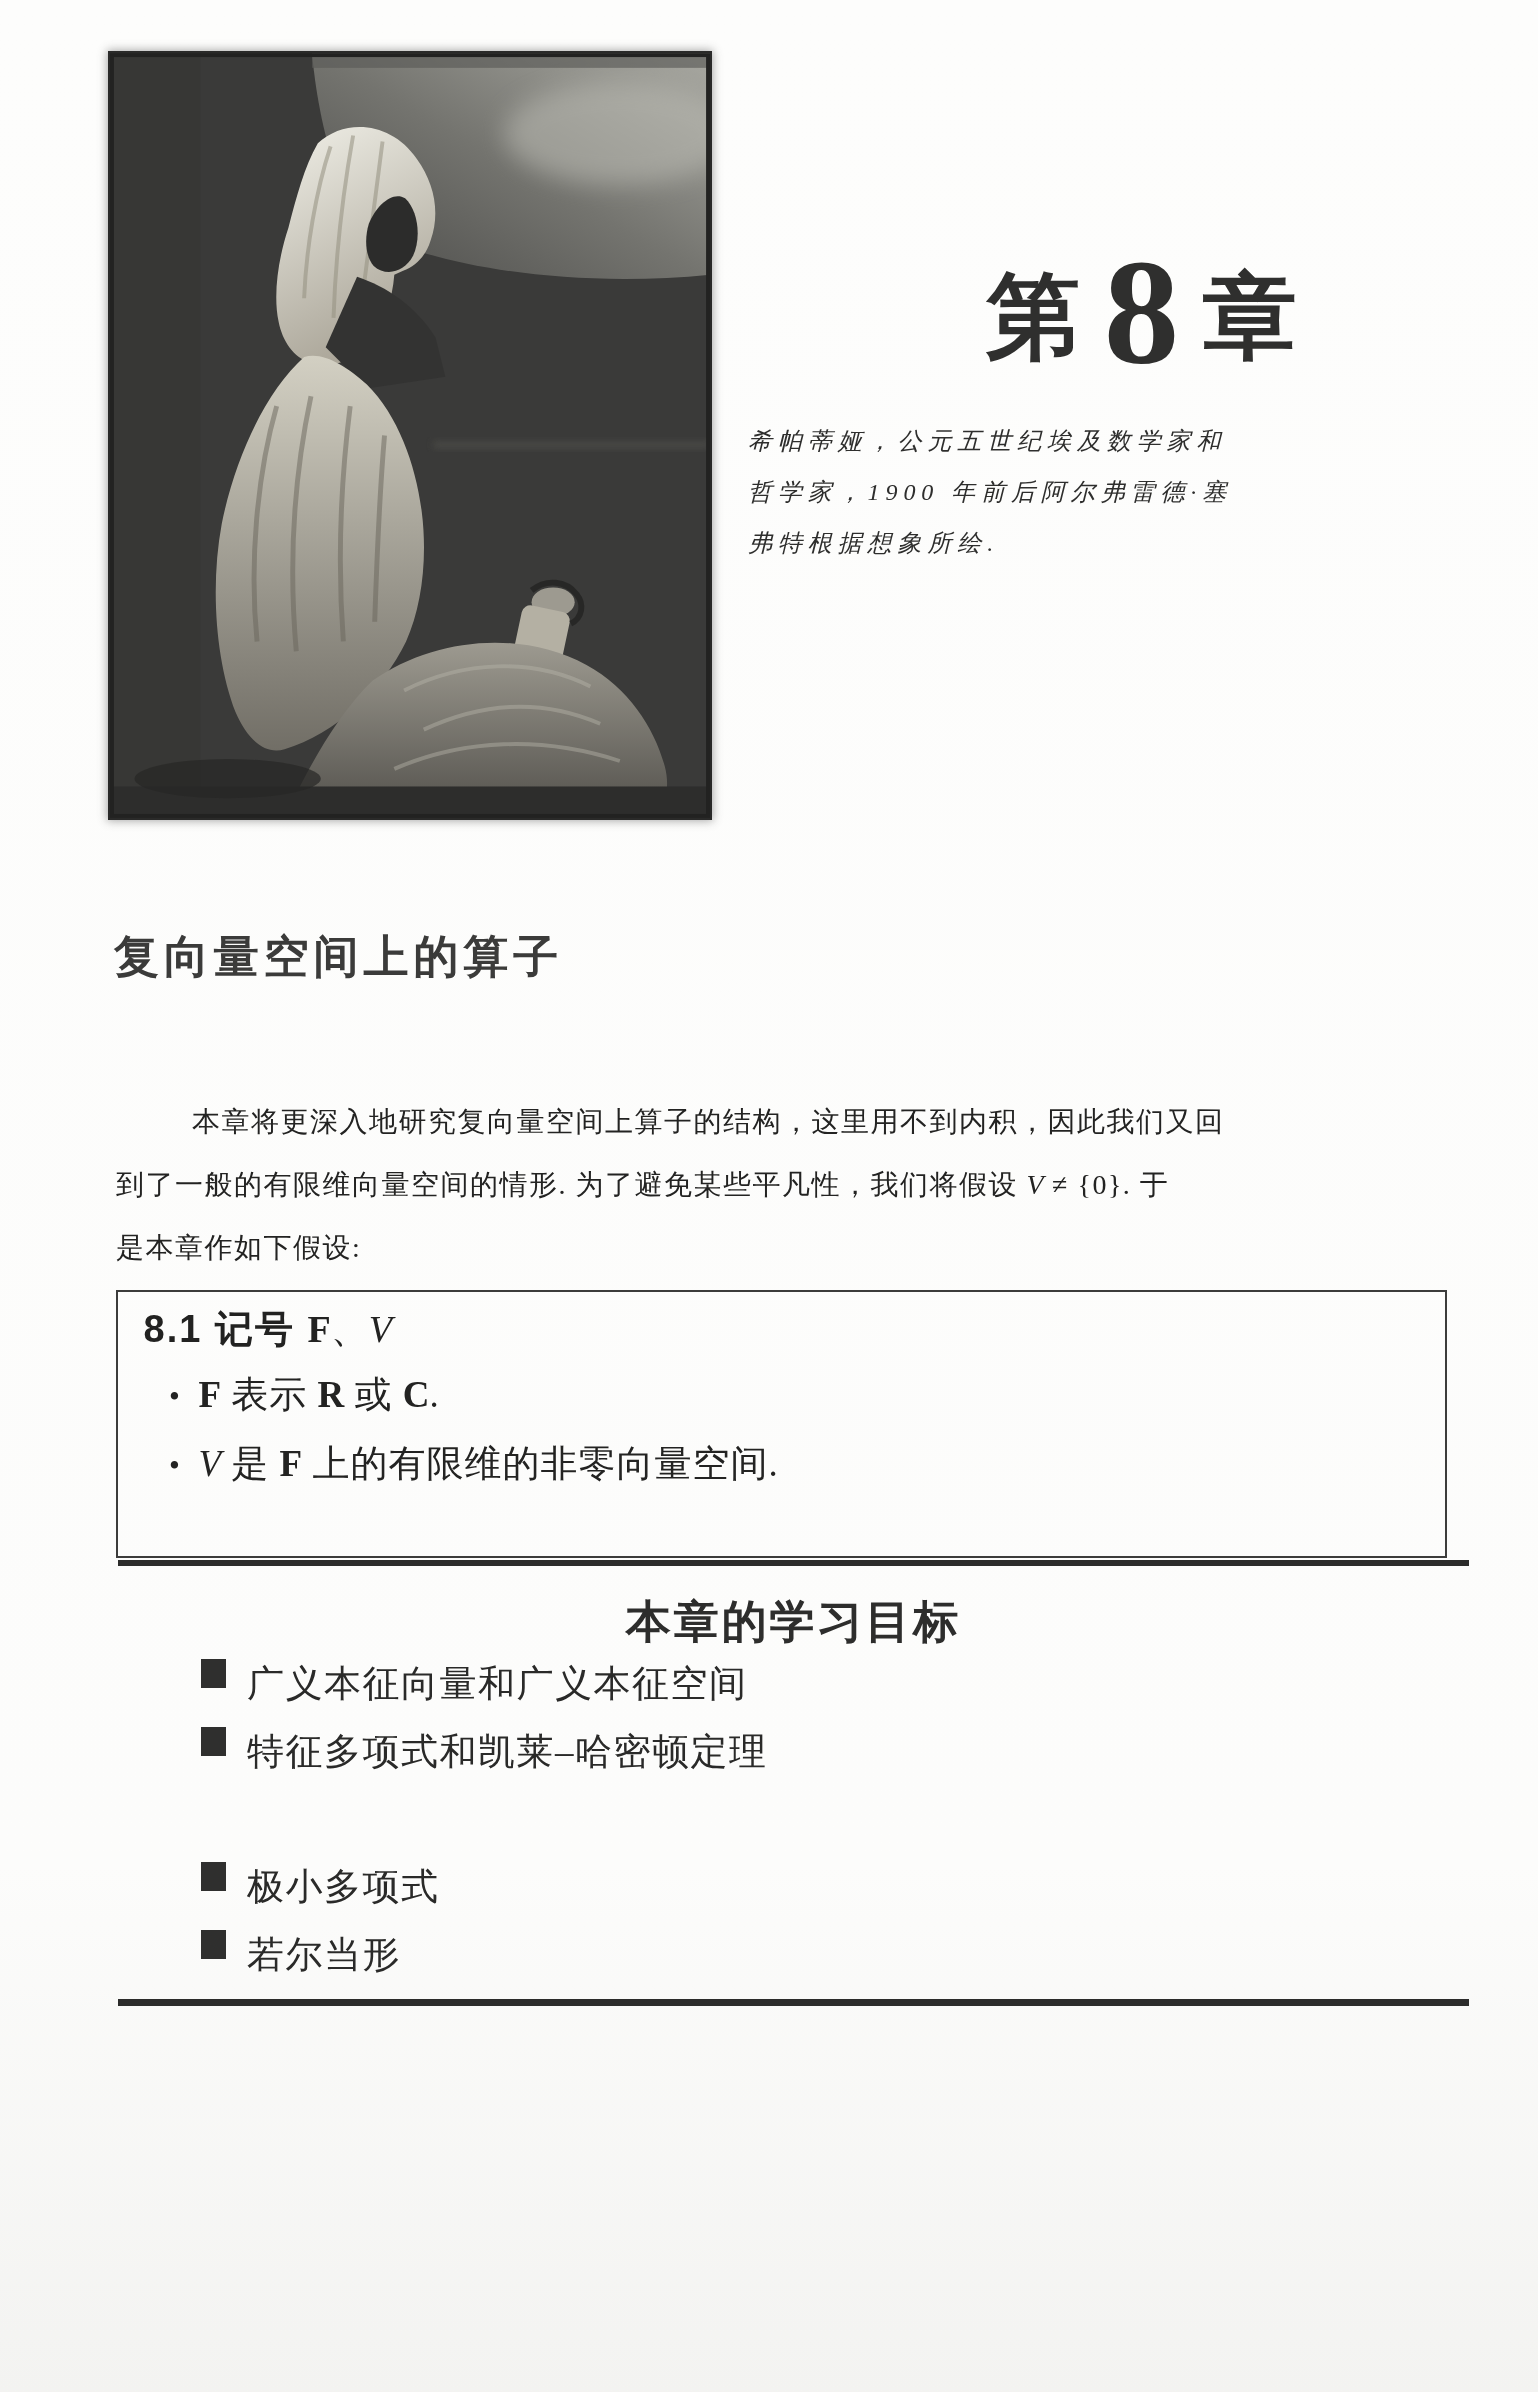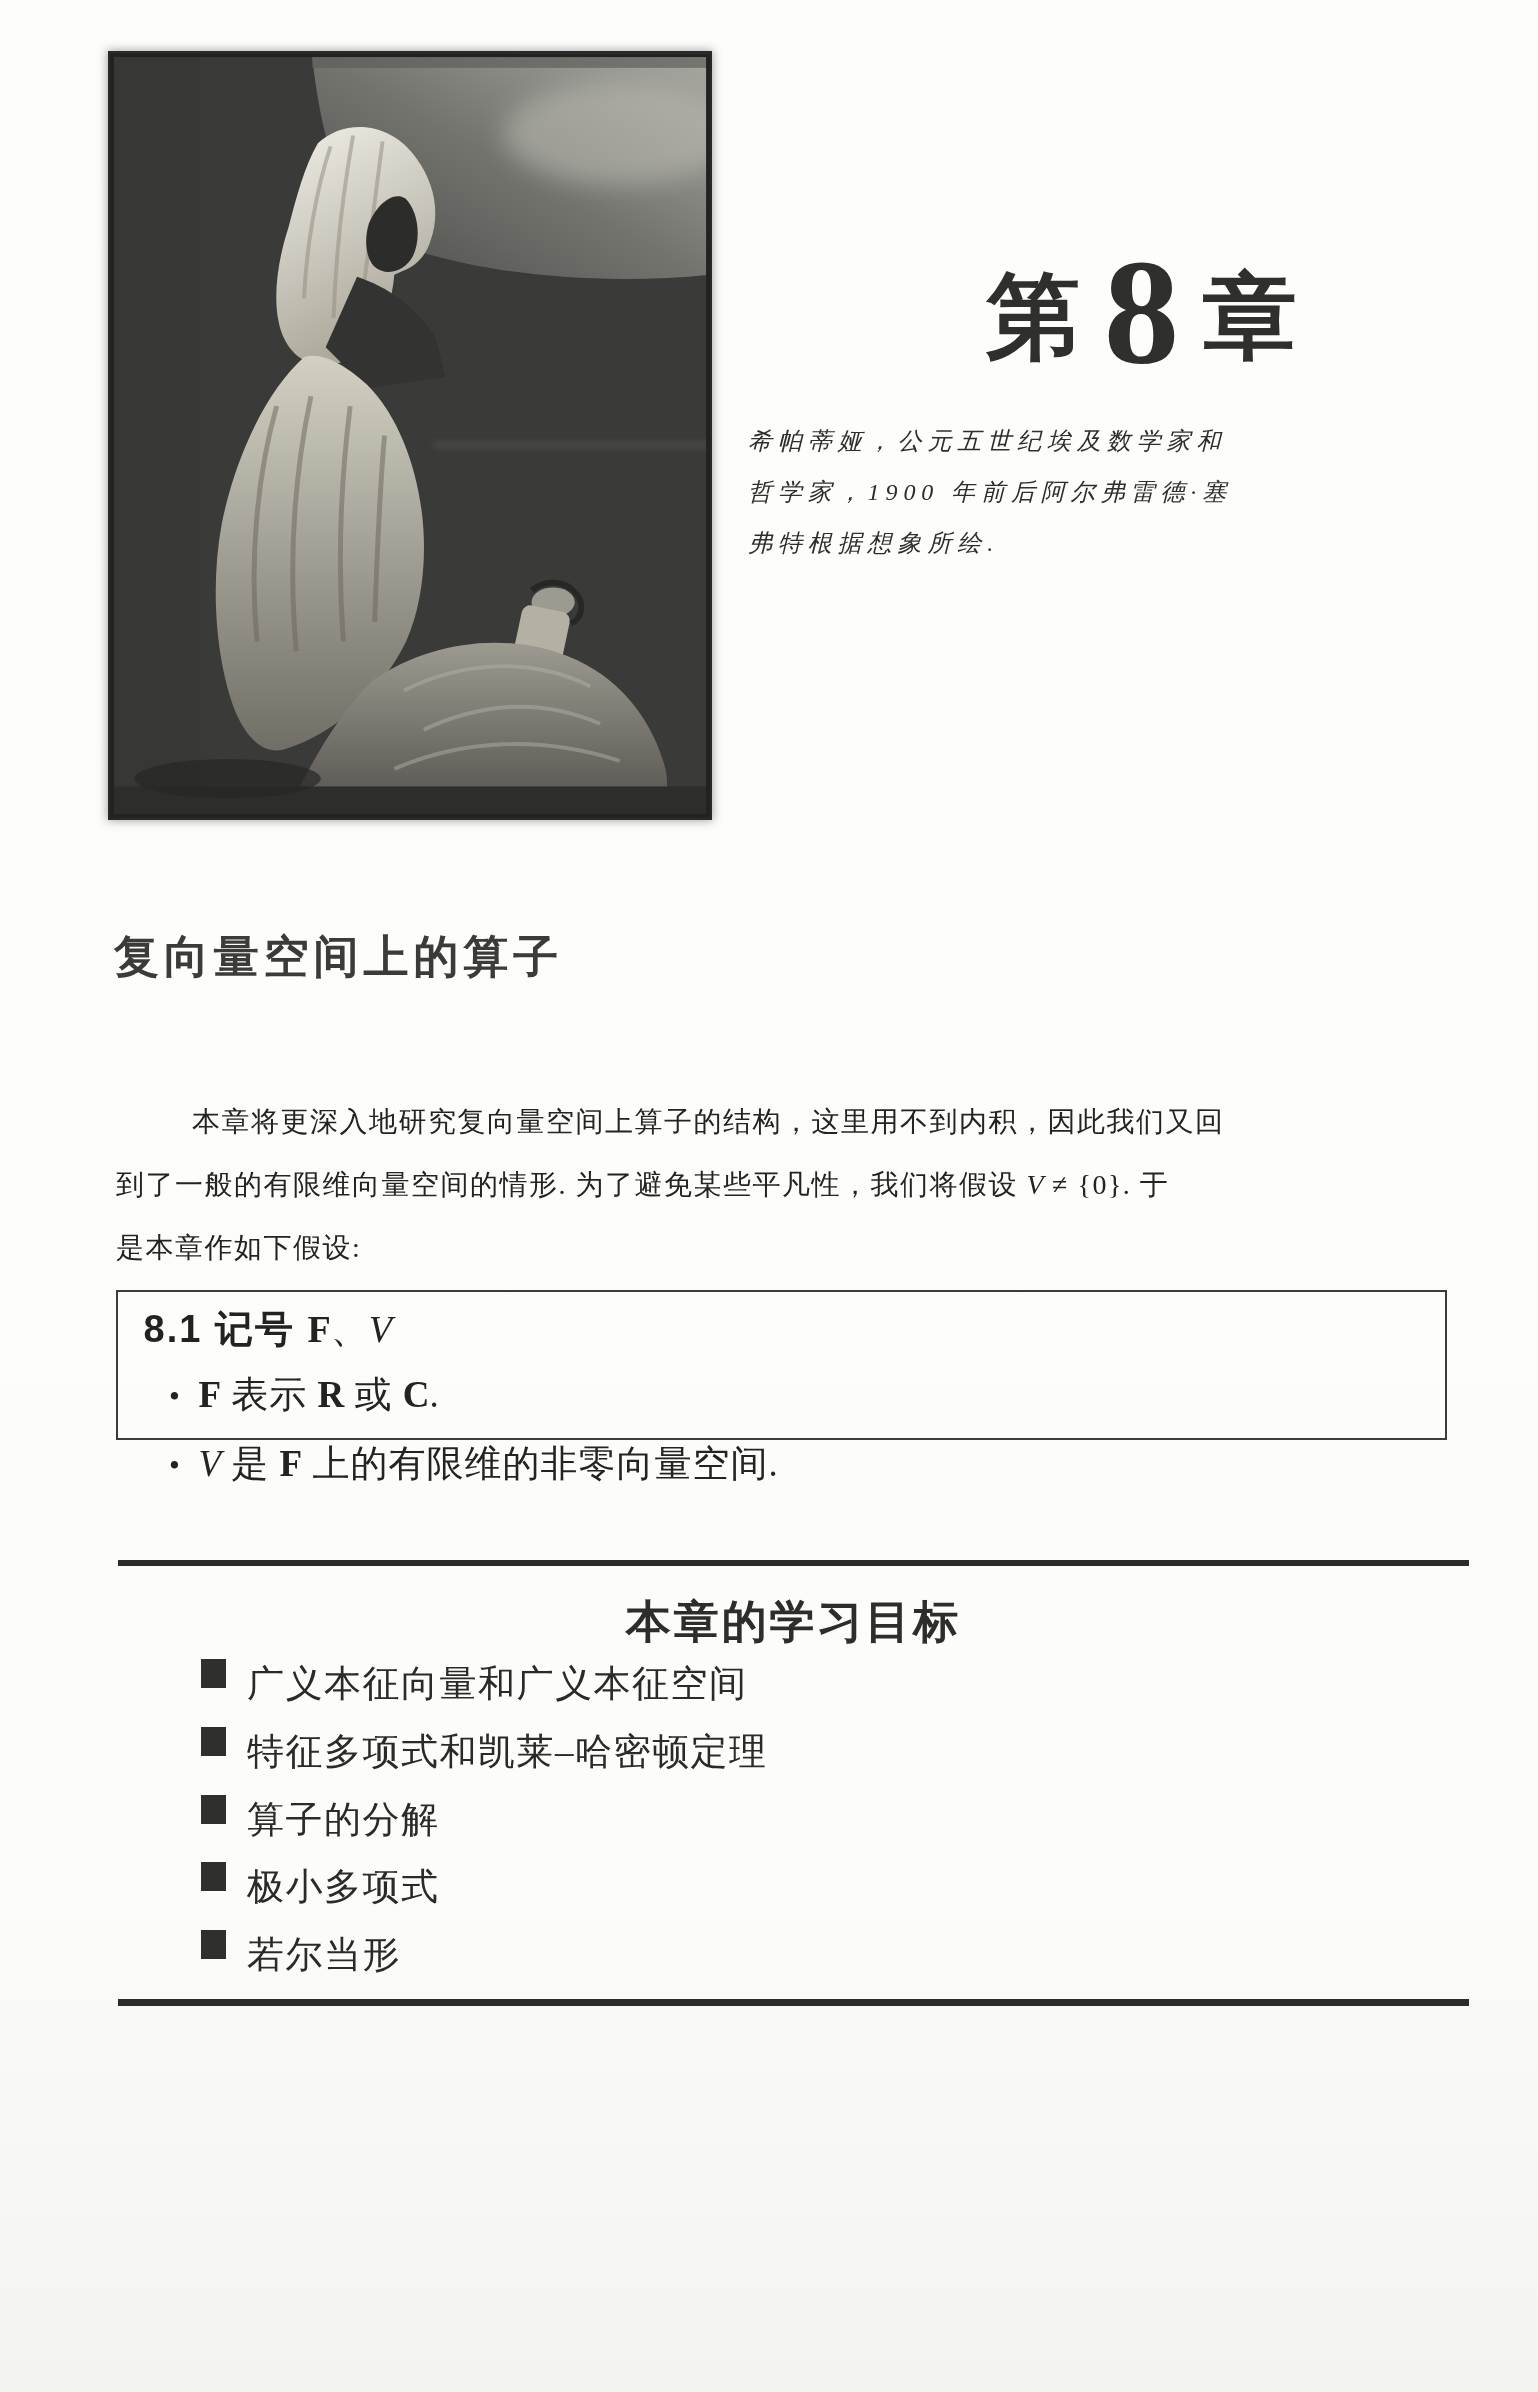--- a/index.html
+++ b/index.html
@@ -39,21 +39,21 @@
   
   .intro{
     position:absolute; left:116px; top:1090px; width:1362px;
     font-size:28px; line-height:63px; letter-spacing:1.5px; color:#232322;
   }
   .iline.indent{text-indent:76px;}
   .mvar{font-style:italic; font-family:"Liberation Serif",serif; letter-spacing:0;}
   .mbold{font-weight:bold; font-family:"Liberation Serif",serif; letter-spacing:0;}
   
   .nbox{
-    position:absolute; left:116px; top:1290px; width:1331px; height:150px;
+    position:absolute; left:116px; top:1290px; width:1331px; height:268px;
     border:2.9px solid #3c3c3b; box-sizing:border-box; background:transparent;
   }
   .nbox-head{
     position:absolute; left:25.5px; top:11.8px;
     font-size:38px; color:#222221;
   }
   .nbox-head .hlabel{font-family:"Liberation Sans","DejaVu Sans",sans-serif; font-weight:bold; letter-spacing:2px;}
   .nbox-bullet{
     position:absolute; left:51px; font-size:37px; letter-spacing:1px; color:#232322;
   }
@@ -183,24 +183,20 @@
   <div class="obj-head">本章的学习目标</div>
 
   <div class="obj-item" style="top:1659px">
     <span class="sq"></span>
     <span>广义本征向量和广义本征空间</span>
   </div>
   <div class="obj-item" style="top:1727px">
     <span class="sq"></span>
     <span>特征多项式和凯莱–哈密顿定理</span>
   </div>
-  <div class="obj-item" style="top:1795px">
-    <span class="sq"></span>
-    <span>算子的分解</span>
-  </div>
   <div class="obj-item" style="top:1862px">
     <span class="sq"></span>
     <span>极小多项式</span>
   </div>
   <div class="obj-item" style="top:1930px">
     <span class="sq"></span>
     <span>若尔当形</span>
   </div>
 
   <div class="rule rule2"></div>

